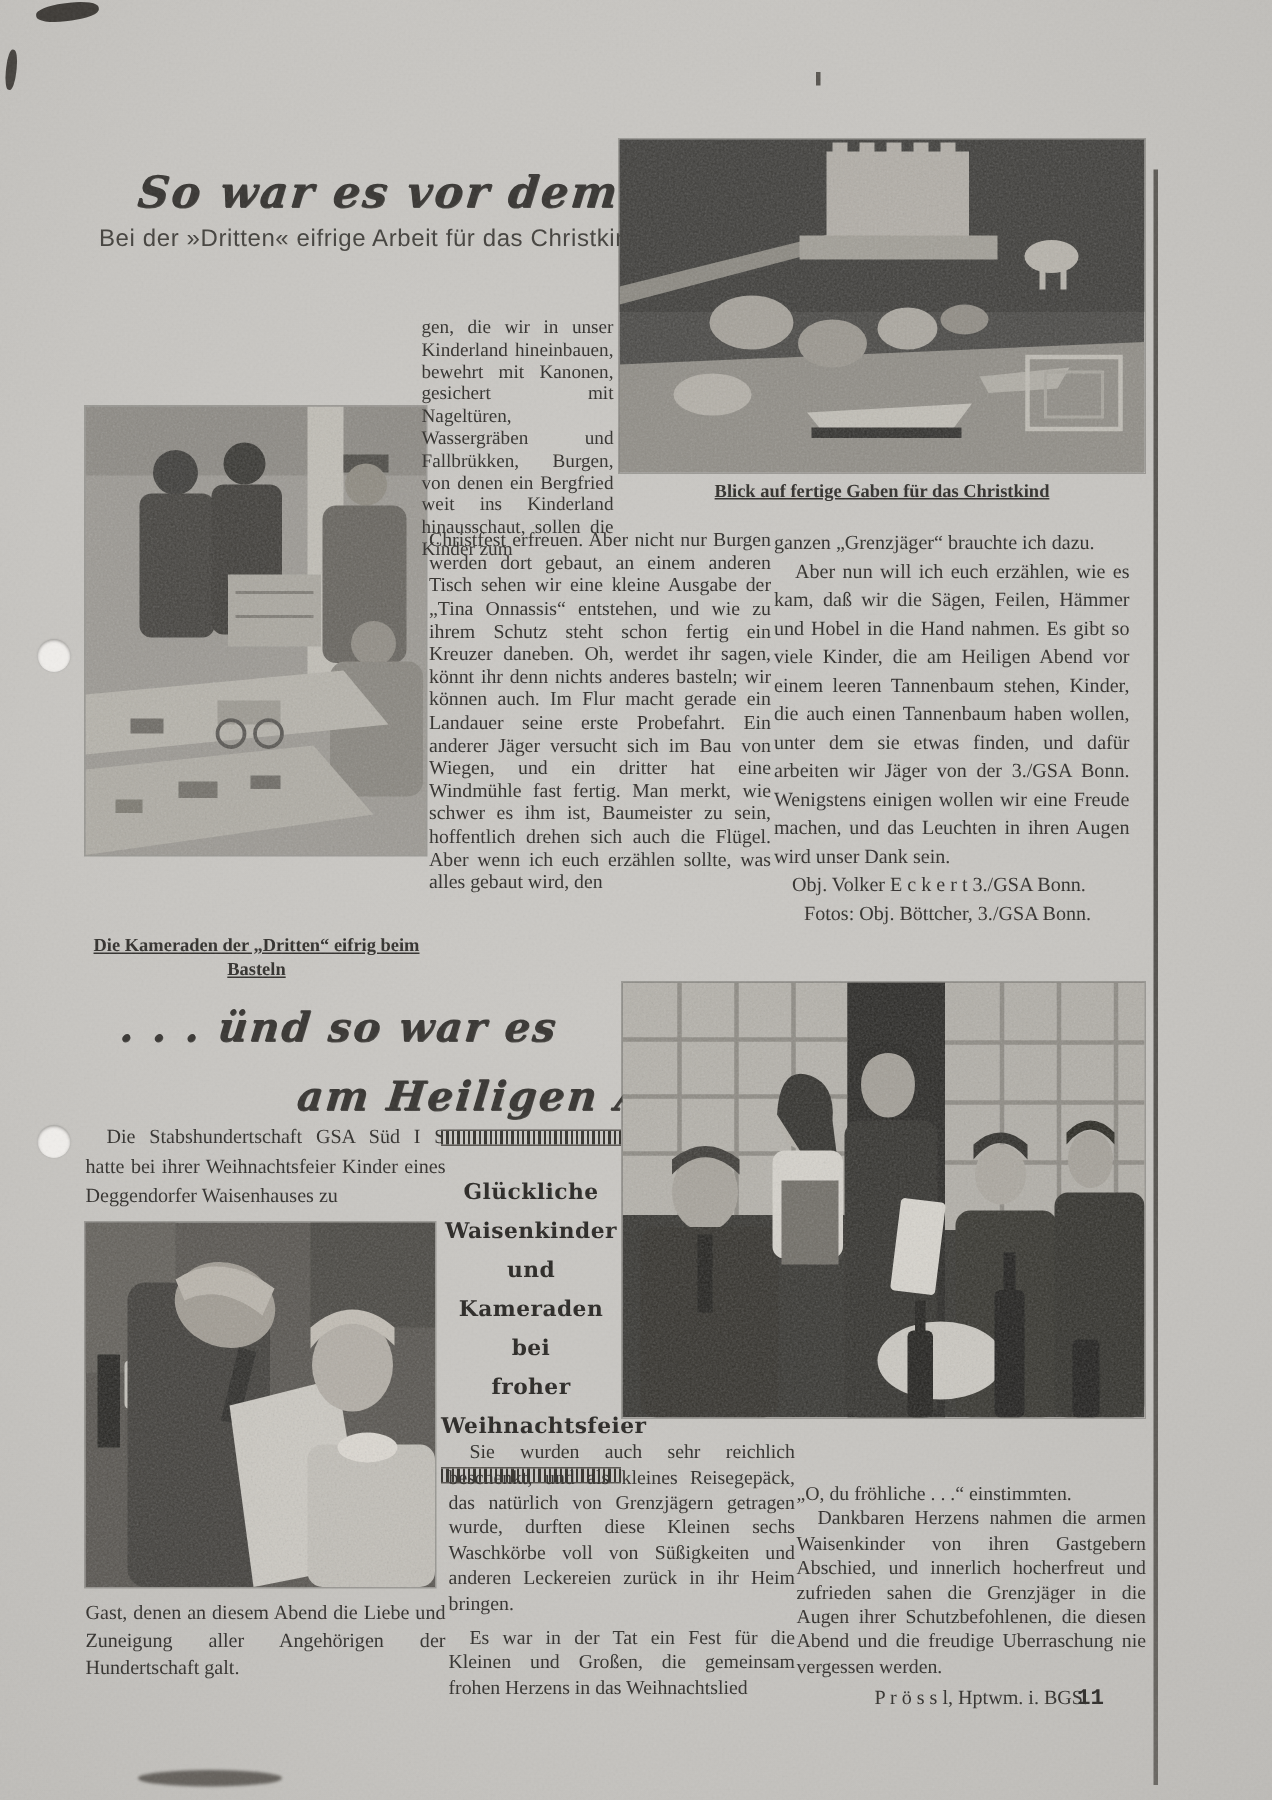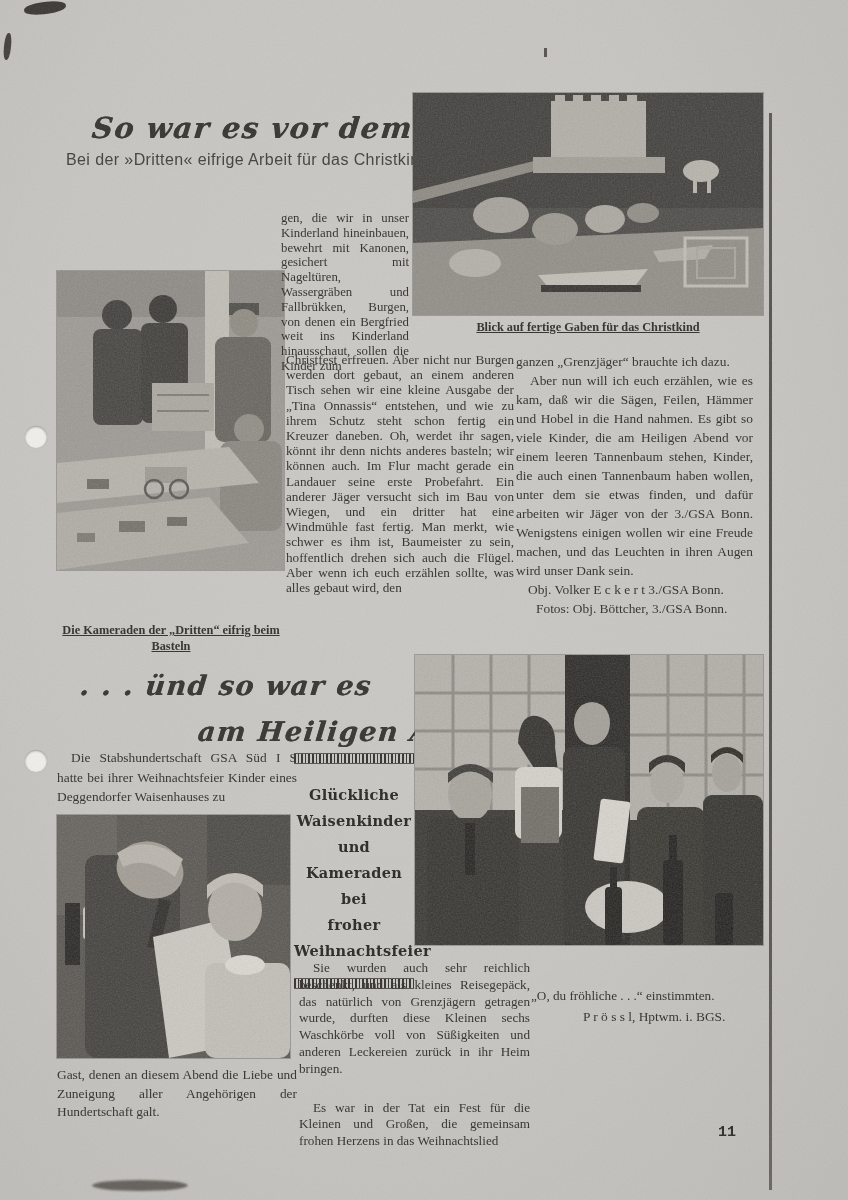--- a/index.html
+++ b/index.html
@@ -219,25 +219,26 @@
     <path d="M150,84 Q175,52 206,82 L206,70 Q178,46 150,70 Z" fill="#c2bdb4"></path>
     <rect x="148" y="148" width="85" height="95" rx="10" fill="#c2bfb8"></rect>
     <ellipse cx="188" cy="150" rx="20" ry="10" fill="#ddd9d2"></ellipse>
     <rect width="233" height="243" filter="url(#gD)" opacity="0.22"></rect>
   </svg>
 
   <div class="abs body-txt" style="left:57px;top:1066px;width:240px;font-size:13.4px;line-height:18.5px;">Gast, denen an diesem Abend die Liebe und Zuneigung aller Angehörigen der Hundertschaft galt.</div>
 
   <div class="abs" style="left:299px;top:960px;width:231px;">
     <div class="body-txt indent" style="font-size:13.2px;line-height:16.8px;">Sie wurden auch sehr reichlich beschenkt, und als kleines Reisegepäck, das natürlich von Grenzjägern getragen wurde, durften diese Kleinen sechs Waschkörbe voll von Süßigkeiten und anderen Leckereien zurück in ihr Heim bringen.</div>
-    <div class="body-txt indent" style="font-size:13.2px;line-height:16.8px;margin-top:22px;">Es war in der Tat ein Fest für die Kleinen und Großen, die gemeinsam frohen Herzens in das Weihnachtslied</div>
+    <div class="body-txt indent" style="font-size:13.2px;line-height:16.8px;margin-top:6px;">Es war in der Tat ein Fest für die Kleinen und Großen, die gemeinsam frohen Herzens in das Weihnachtslied</div>
   </div>
 
   <div class="abs" style="left:531px;top:988px;width:233px;">
     <div class="body-txt" style="font-size:13.2px;line-height:16.4px;">„O, du fröhliche . . .“ einstimmten.</div>
+    <div class="body-txt indent" style="font-size:13.2px;line-height:16.4px;">Dankbaren Herzens nahmen die armen Waisenkinder von ihren Gastgebern Abschied, und innerlich hocherfreut und zufrieden sahen die Grenzjäger in die Augen ihrer Schutzbefohlenen, die diesen Abend und die freudige Uberraschung nie vergessen werden.</div>
     <div class="body-txt" style="font-size:13.4px;line-height:19px;padding-left:52px;margin-top:3px;">P r ö s s l, Hptwm. i. BGS.</div>
   </div>
 
   <div class="abs pagenum" style="left:718px;top:1124px;">11</div>
 
   <div class="abs scanline" style="left:769px;top:113px;height:1077px;"></div>
   <div class="abs hole" style="left:25px;top:426px;"></div>
   <div class="abs hole" style="left:25px;top:750px;"></div>
   <div class="abs" style="left:24px;top:2px;width:42px;height:12px;background:#3d3a36;border-radius:45%;transform:rotate(-7deg);"></div>
   <div class="abs" style="left:4px;top:33px;width:7px;height:27px;background:#44413d;border-radius:45%;transform:rotate(6deg);"></div>

